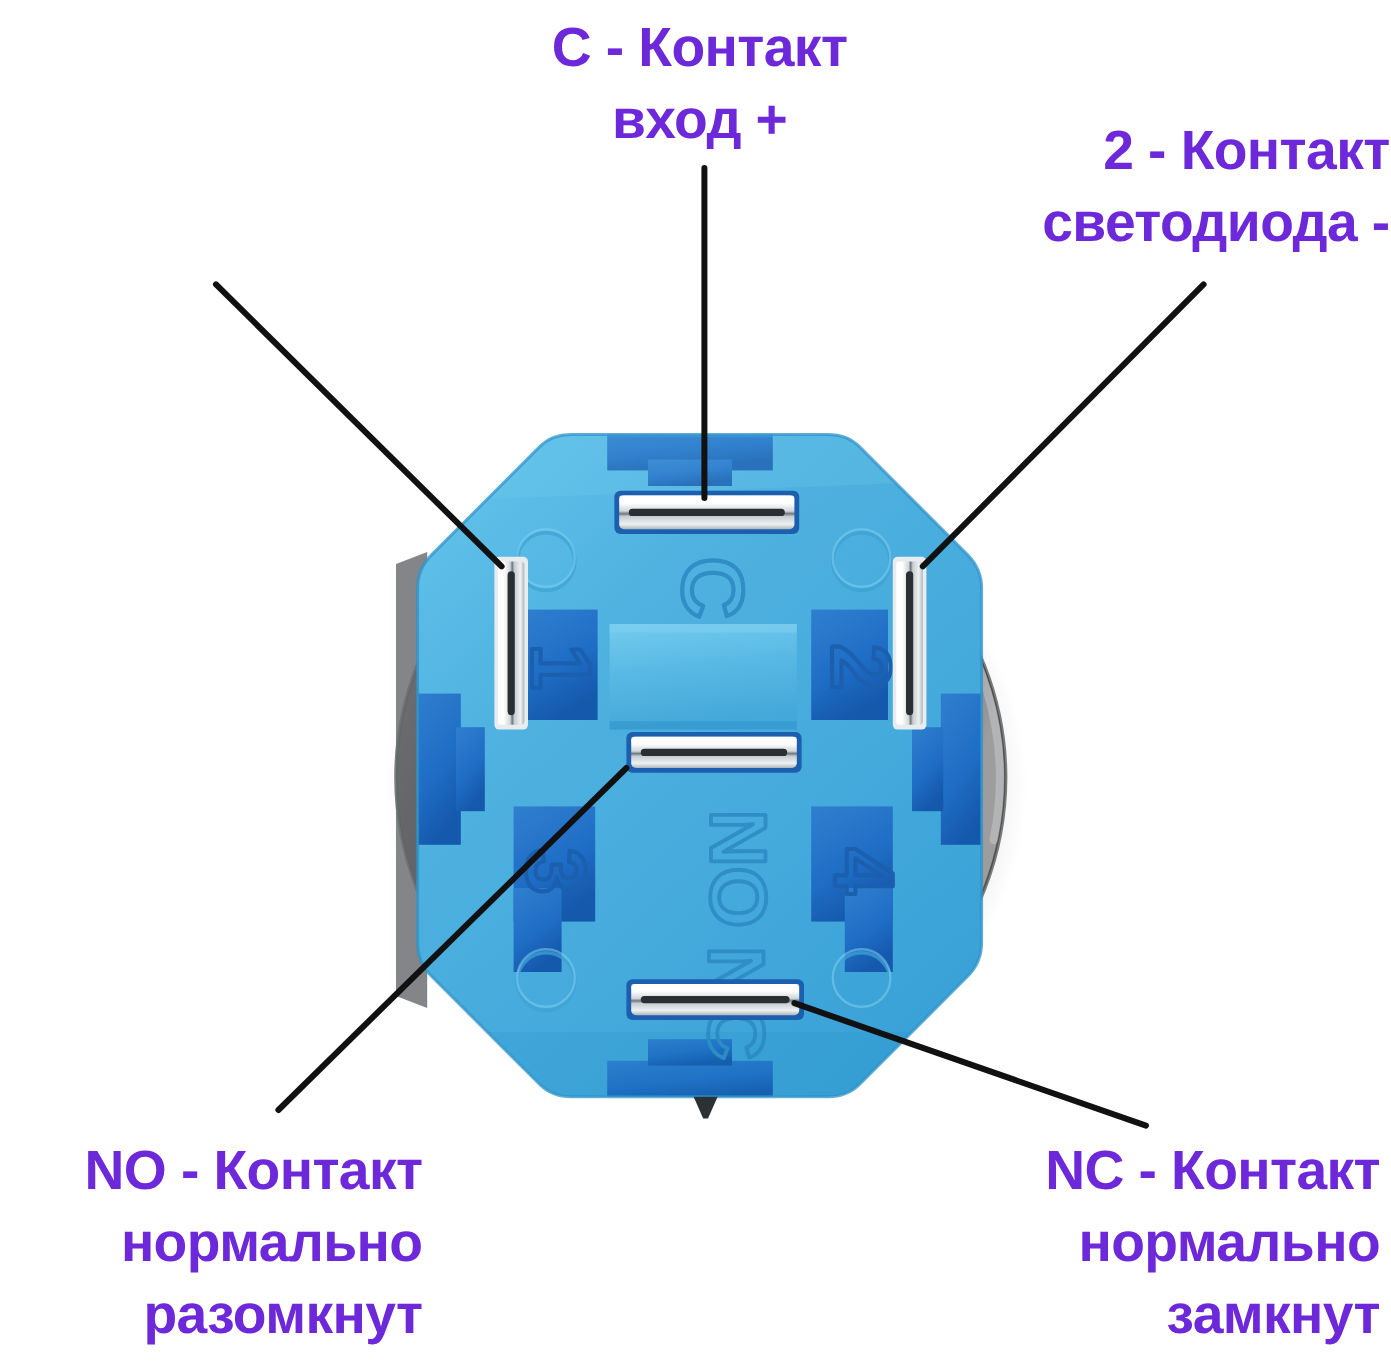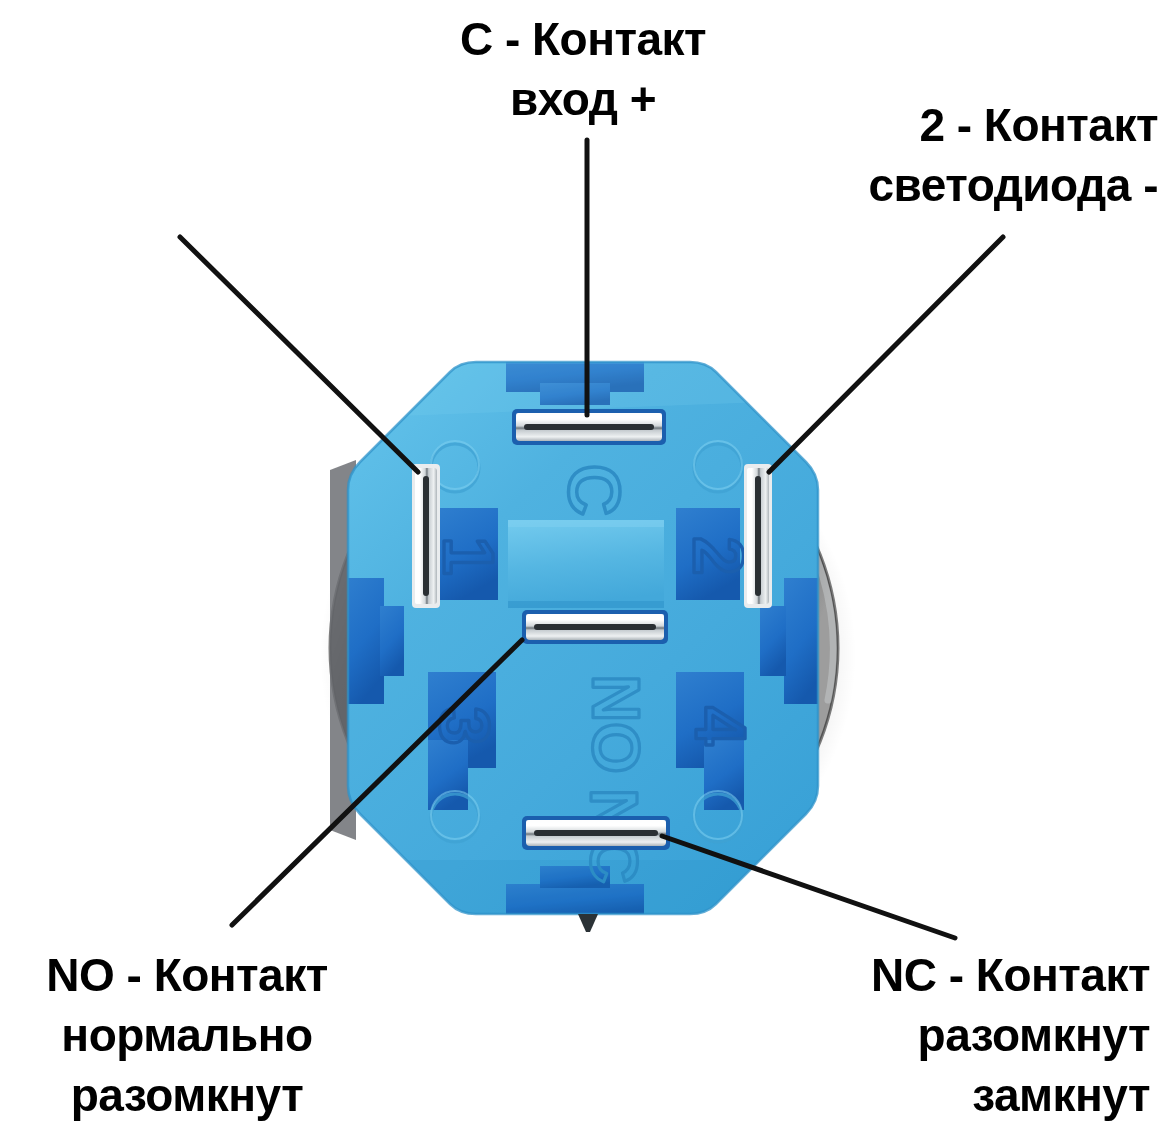--- a/index.html
+++ b/index.html
@@ -19,33 +19,33 @@
     overflow: hidden;
   }
 
   
   .label {
     position: absolute;
     font-family: "Liberation Sans", "DejaVu Sans", sans-serif;
     font-weight: 700;
     font-size: 46px;
     line-height: 1.30;
-    color: #000000;
+    color: #6d28d9;
     letter-spacing: -0.5px;
     white-space: pre-line;
     -webkit-font-smoothing: antialiased;
   }
   .label.ctr  { text-align: center; }
   .label.lft  { text-align: left; }
   .label.rgt  { text-align: right; }
 
   #lbl-led1 { left: 18px;  top: 96px;  width: 320px; text-align: left; }
   #lbl-c    { left: 398px; top: 10px;  width: 370px; text-align: center; }
   #lbl-led2 { left: 838px; top: 96px;  width: 320px; }
-  #lbl-no   { left: 22px;  top: 946px; width: 330px; text-align: center; }
+  #lbl-no   { left: 22px;  top: 946px; width: 330px; text-align: right; }
   #lbl-nc   { left: 800px; top: 946px; width: 350px; text-align: right; }
 
   
   #art {
     position: absolute;
     left: 0; top: 0;
     width: 1159px;
     height: 1136px;
   }
 </style>
@@ -313,16 +313,16 @@
 вход +</div>
 
   <div class="label rgt" id="lbl-led2">2 - Контакт
 светодиода -</div>
 
   <div class="label lft" id="lbl-no">NO - Контакт
 нормально
 разомкнут</div>
 
   <div class="label rgt" id="lbl-nc">NC - Контакт
-разомкнут
+нормально
 замкнут</div>
 
 </div>
 
 </body></html>

